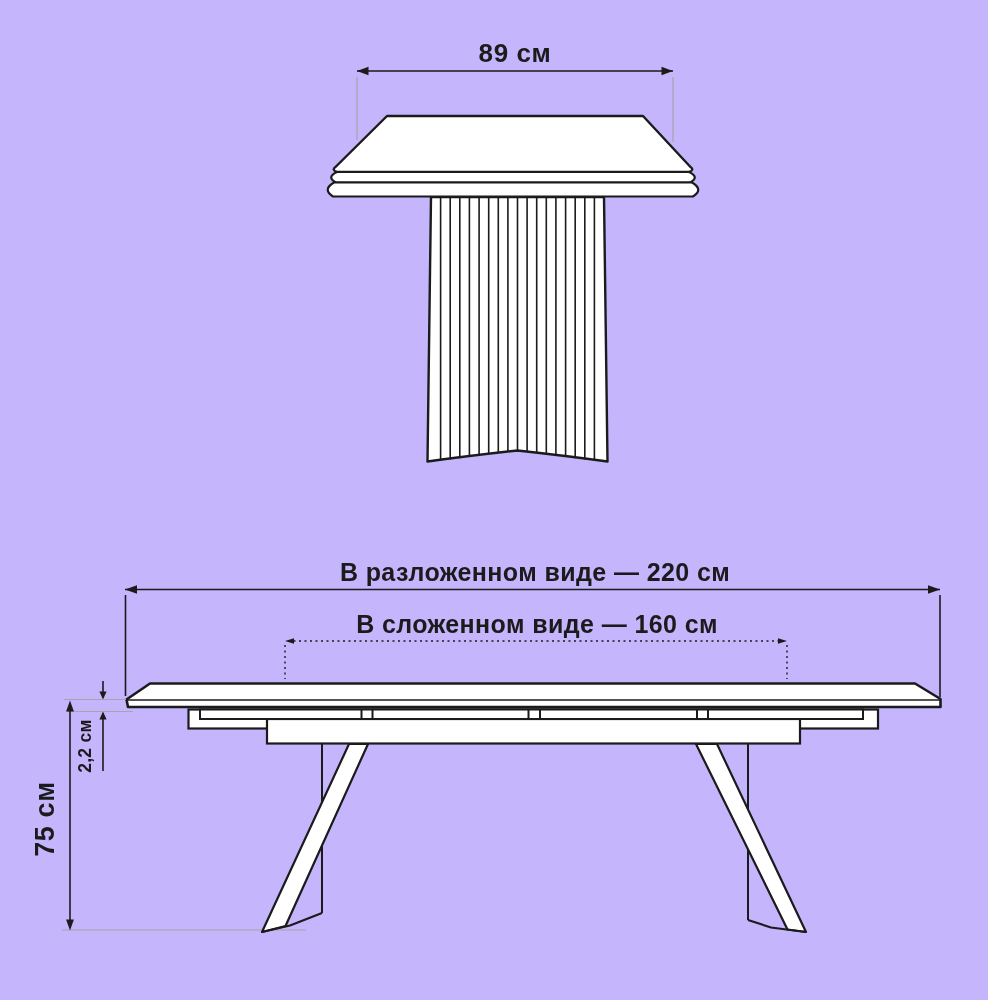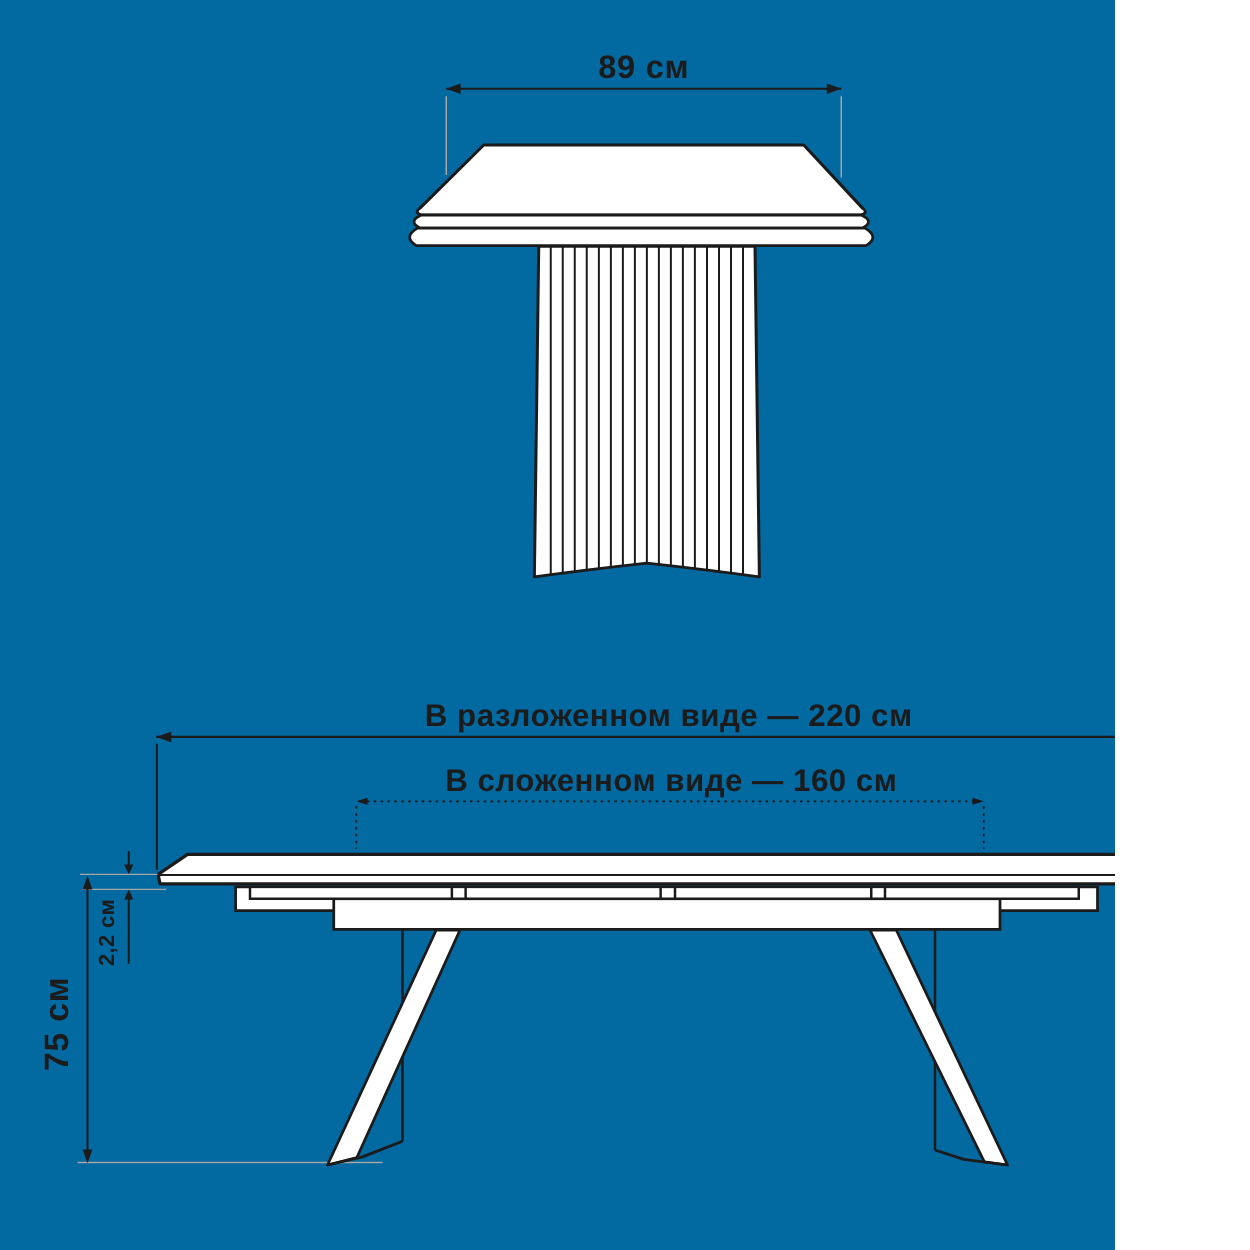--- a/index.html
+++ b/index.html
@@ -2,23 +2,23 @@
 <html><head>
 <meta charset="utf-8">
 <style>
   html, body {
     margin: 0;
     padding: 0;
     background: #ffffff;
   }
   .stage {
     position: relative;
-    width: 892px;
+    width: 988px;
     height: 1000px;
-    background: #0369a1;
+    background: #c4b5fd;
     overflow: hidden;
   }
   svg { display: block; }
   text {
     font-family: "Liberation Sans", "DejaVu Sans", sans-serif;
     font-weight: 600;
     fill: #1b1b1b;
   }
   .lbl-big   { font-size: 25px; letter-spacing: 0.4px; }
   .lbl-top   { font-size: 26px; letter-spacing: 0.6px; }

